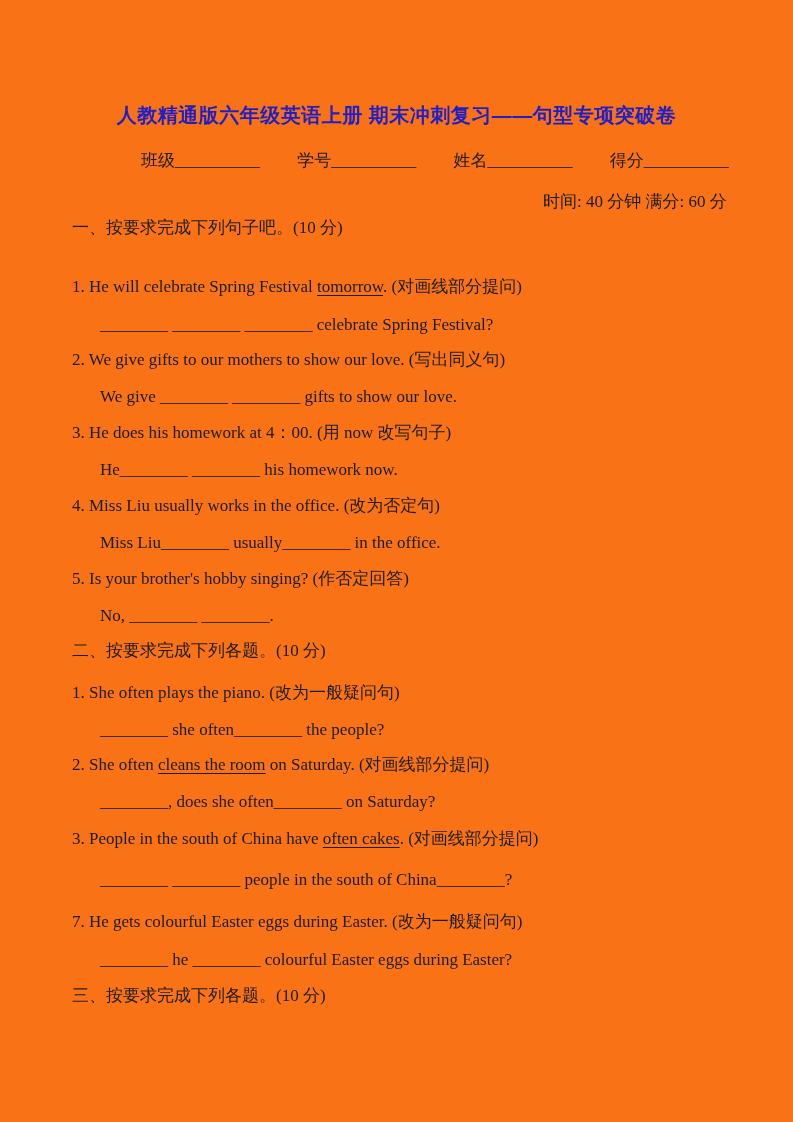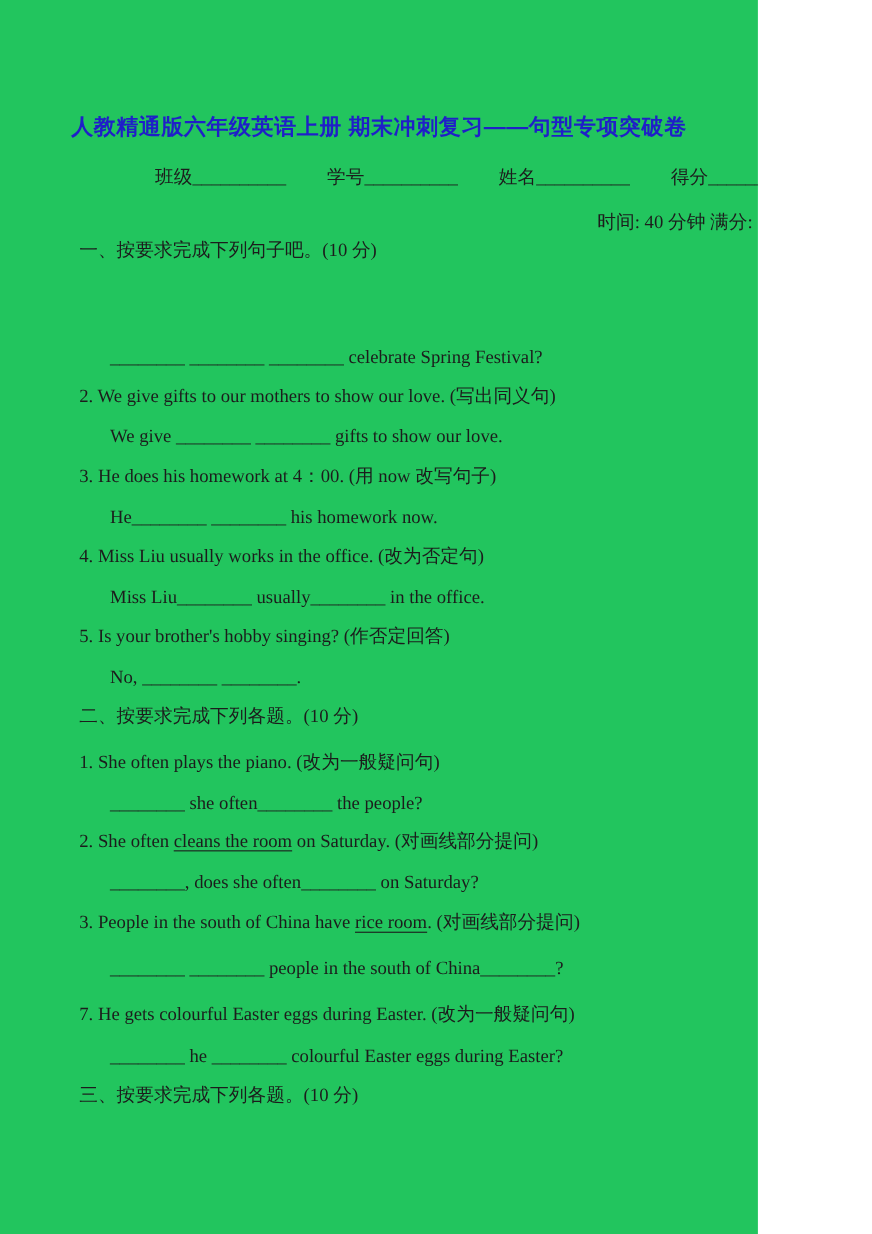--- a/index.html
+++ b/index.html
@@ -1,19 +1,19 @@
 <!DOCTYPE html>
 <html><head>
 <meta charset="utf-8">
 <style>
   html,body{margin:0;padding:0;background:#ffffff;}
   .page{
     position:relative;
-    width:689px;height:1122px;
-    background:#22c55e;
+    width:793px;height:1122px;
+    background:#f97316;
     font-family:"Liberation Serif","DejaVu Serif",serif;
     font-size:17px;color:#1c1c1c;
     overflow:hidden;
   }
   .line{position:absolute;white-space:nowrap;line-height:23px;}
   .title{
     position:absolute;top:102px;left:0;width:100%;
     text-align:center;font-weight:bold;font-size:20px;
     font-family:"Liberation Sans","DejaVu Sans",sans-serif;
     letter-spacing:0.5px;
@@ -36,20 +36,21 @@
     <span class="fld"><span>班级</span><span>__________</span></span>
     <span class="fld"><span>学号</span><span>__________</span></span>
     <span class="fld"><span>姓名</span><span>__________</span></span>
     <span class="fld"><span>得分</span><span>__________</span></span>
   </div>
 
   <div class="meta">时间: 40 分钟 满分: 60 分</div>
 
   <div class="line q" style="top:216px">一、按要求完成下列句子吧。(10 分)</div>
 
+  <div class="line q" style="top:275px"><span>1. He will celebrate Spring Festival </span><span class="u">tomorrow</span><span>. (对画线部分提问)</span></div>
   <div class="line a" style="top:313px">________ ________ ________ celebrate Spring Festival?</div>
 
   <div class="line q" style="top:348px"><span>2. We give gifts to our mothers to show our love. (写出同义句)</span><span class="u"></span><span></span></div>
   <div class="line a" style="top:385px">We give ________ ________ gifts to show our love.</div>
 
   <div class="line q" style="top:421px"><span>3. He does his homework at 4：00. (用 now 改写句子)</span><span class="u"></span><span></span></div>
   <div class="line a" style="top:458px">He________ ________ his homework now.</div>
 
   <div class="line q" style="top:494px"><span>4. Miss Liu usually works in the office. (改为否定句)</span><span class="u"></span><span></span></div>
   <div class="line a" style="top:531px">Miss Liu________ usually________ in the office.</div>
@@ -58,21 +59,21 @@
   <div class="line a" style="top:604px">No, ________ ________.</div>
 
   <div class="line q" style="top:639px">二、按要求完成下列各题。(10 分)</div>
 
   <div class="line q" style="top:681px"><span>1. She often plays the piano. (改为一般疑问句)</span><span class="u"></span><span></span></div>
   <div class="line a" style="top:718px">________ she often________ the people?</div>
 
   <div class="line q" style="top:753px"><span>2. She often </span><span class="u">cleans the room</span><span> on Saturday. (对画线部分提问)</span></div>
   <div class="line a" style="top:790px">________, does she often________ on Saturday?</div>
 
-  <div class="line q" style="top:827px"><span>3. People in the south of China have </span><span class="u">rice room</span><span>. (对画线部分提问)</span></div>
+  <div class="line q" style="top:827px"><span>3. People in the south of China have </span><span class="u">often cakes</span><span>. (对画线部分提问)</span></div>
   <div class="line a" style="top:868px">________ ________ people in the south of China________?</div>
 
   <div class="line q" style="top:910px"><span>7. He gets colourful Easter eggs during Easter. (改为一般疑问句)</span><span class="u"></span><span></span></div>
   <div class="line a" style="top:948px">________ he ________ colourful Easter eggs during Easter?</div>
 
   <div class="line q" style="top:984px">三、按要求完成下列各题。(10 分)</div>
 
 </div>
 
 </body></html>

